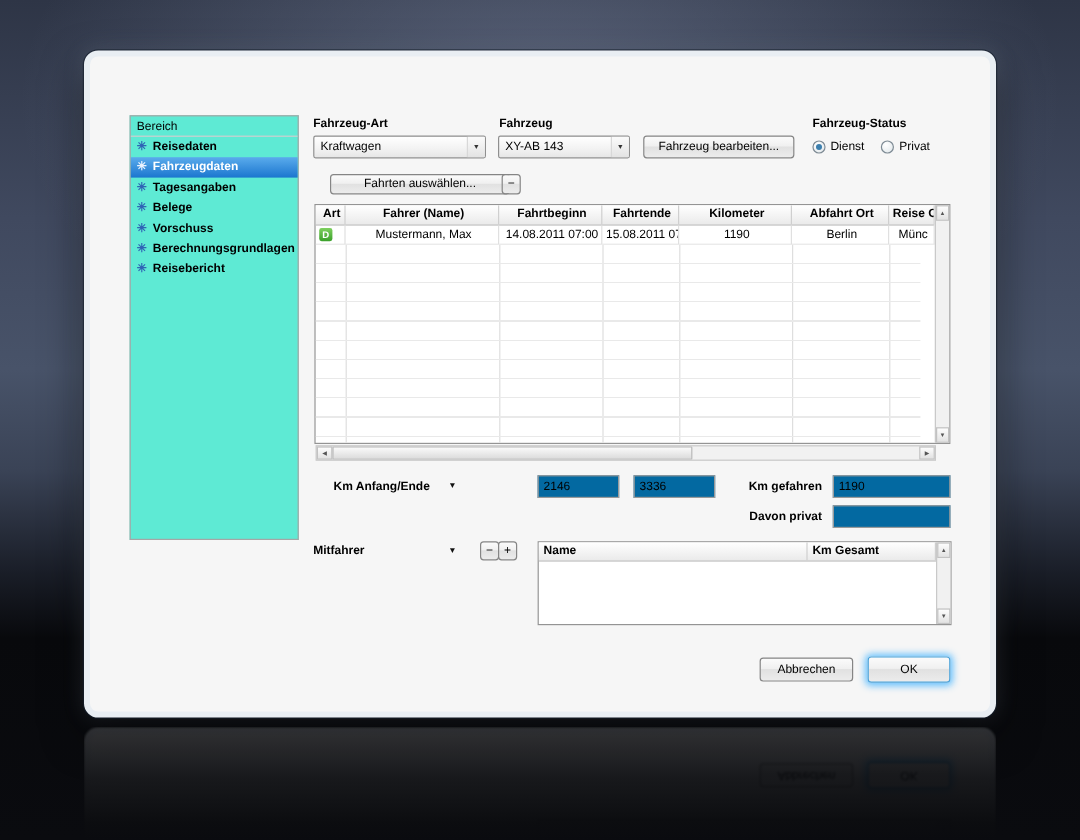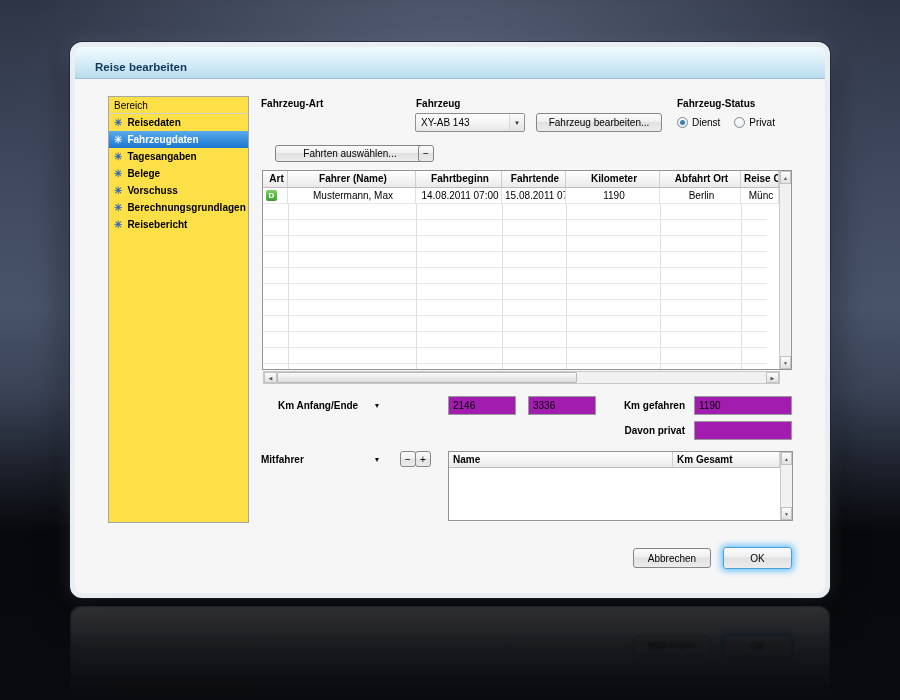--- a/index.html
+++ b/index.html
@@ -24,39 +24,39 @@
   .titlebar {
     position:absolute; left:0; top:0; right:0; height:32px;
     background:linear-gradient(180deg,#f1fafe 0%,#d9eef8 45%,#b9dcef 100%);
     border-bottom:1px solid #9cc0d6;
     border-radius:7px 7px 0 0;
     display:flex; align-items:center; padding:8px 0 0 20px;
   }
   .titlebar span { font-size:11.5px; font-weight:bold; color:#10385c; }
 
   
-  .sidebar { position:absolute; left:33px; top:49px; width:141px; height:427px; background:#fde047; border:1px solid #a6a6a6; }
+  .sidebar { position:absolute; left:33px; top:49px; width:141px; height:354px; background:#5eead4; border:1px solid #a6a6a6; }
   .sidebar-header { height:17px; border-bottom:1px solid #cfcfcf; padding:3px 0 0 5px; }
   .side-item { height:17px; display:flex; align-items:center; gap:5px; padding-left:5px; font-weight:bold; white-space:nowrap; overflow:hidden; }
   .side-item .gear { color:#2f64b5; font-size:10px; line-height:1; }
   .side-item.selected { background:linear-gradient(180deg,#5aabec,#1b76cf); color:#fff; }
   .side-item.selected .gear { color:#eaf3ff; }
 
   
   .lbl { position:absolute; font-weight:bold; white-space:nowrap; }
   .combo { position:absolute; height:19px; border:1px solid #8f8f8f; border-radius:2px;
     background:linear-gradient(180deg,#ffffff,#f2f2f2 60%,#e7e7e7); display:flex; align-items:center; }
   .combo-text { flex:1; padding:0 5px; overflow:hidden; white-space:nowrap; }
   .combo-arrow { width:15px; align-self:stretch; display:flex; align-items:center; justify-content:center;
     font-size:6px; color:#333; border-left:1px solid #d8d8d8; background:linear-gradient(180deg,#fbfbfb,#e3e3e3); }
   .btn { position:absolute; border:1px solid #858585; border-radius:3px;
     background:linear-gradient(180deg,#fbfbfb,#f0f0f0 45%,#e1e1e1 50%,#ececec);
     display:flex; align-items:center; justify-content:center; }
   .ok-btn { border-color:#49a1d8; box-shadow:0 0 6px 2px rgba(80,185,255,0.85); }
-  .field { position:absolute; height:19px; border:1px solid #9a9a9a; background:#a21caf;
+  .field { position:absolute; height:19px; border:1px solid #9a9a9a; background:#0369a1;
     font-family:inherit; font-size:10px; padding:1px 4px; }
   .expander { position:absolute; width:12px; height:12px; line-height:12px; text-align:center; font-size:7px; color:#111; }
 
   .radio-group { position:absolute; display:flex; gap:14px; align-items:center; }
   .radio { display:flex; align-items:center; gap:4px; }
   .radio-circle { width:11px; height:11px; border-radius:50%; border:1px solid #7d8a94;
     background:radial-gradient(circle at 35% 30%, #ffffff, #dfe6ea); display:flex; align-items:center; justify-content:center; }
   .radio-dot { width:5px; height:5px; border-radius:50%; background:#3c7fae; display:none; }
   .radio.checked .radio-dot { display:block; }
 
@@ -102,23 +102,20 @@
   .reflection-zone { position:absolute; left:70px; top:606px; width:760px; height:94px; overflow:hidden; pointer-events:none; }
   .reflection-zone .window { left:0; top:0; transform:scaleY(-1); opacity:0.28; filter:blur(0.8px); box-shadow:none; }
   .reflection-fade { position:absolute; inset:0;
     background:linear-gradient(180deg, rgba(7,8,11,0.38) 0%, rgba(7,8,11,0.75) 45%, rgba(9,10,13,0.96) 85%, #0a0b0f 100%); }
 </style>
 </head>
 <body>
 
 <div class="window">
 
-  <div class="titlebar">
-    <span>Reise bearbeiten</span>
-  </div>
 
   <div class="sidebar">
     <div class="sidebar-header">Bereich</div>
     <div class="side-item">
       <span class="gear">✳</span>
       <span>Reisedaten</span>
     </div>
     <div class="side-item selected">
       <span class="gear">✳</span>
       <span>Fahrzeugdaten</span>
@@ -139,20 +136,24 @@
       <span class="gear">✳</span>
       <span>Berechnungsgrundlagen</span>
     </div>
     <div class="side-item">
       <span class="gear">✳</span>
       <span>Reisebericht</span>
     </div>
   </div>
 
   <div class="lbl" style="left:186px; top:51px;">Fahrzeug-Art</div>
+  <div class="combo" style="left:186px; top:66px; width:144px;">
+    <span class="combo-text">Kraftwagen</span>
+    <span class="combo-arrow">▼</span>
+  </div>
 
   <div class="lbl" style="left:341px; top:51px;">Fahrzeug</div>
   <div class="combo" style="left:340px; top:66px; width:110px;">
     <span class="combo-text">XY-AB 143</span>
     <span class="combo-arrow">▼</span>
   </div>
 
   <div class="btn" style="left:461px; top:66px; width:126px; height:19px;">Fahrzeug bearbeiten...</div>
 
   <div class="lbl" style="left:602px; top:51px;">Fahrzeug-Status</div>

